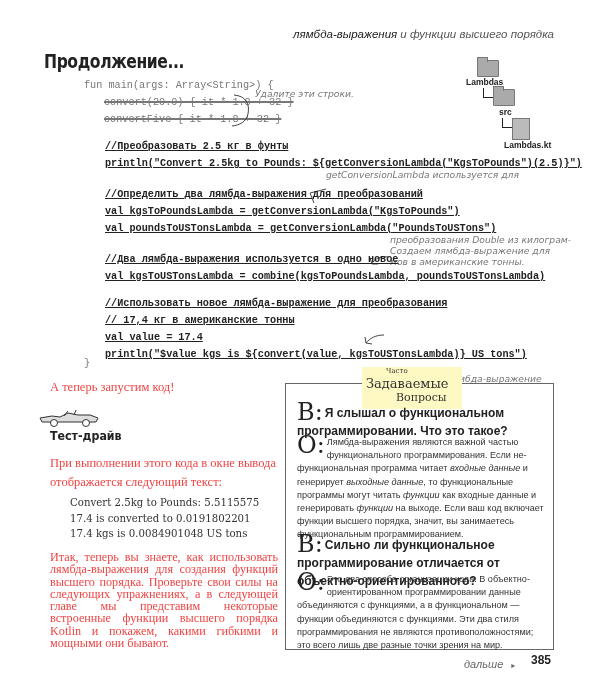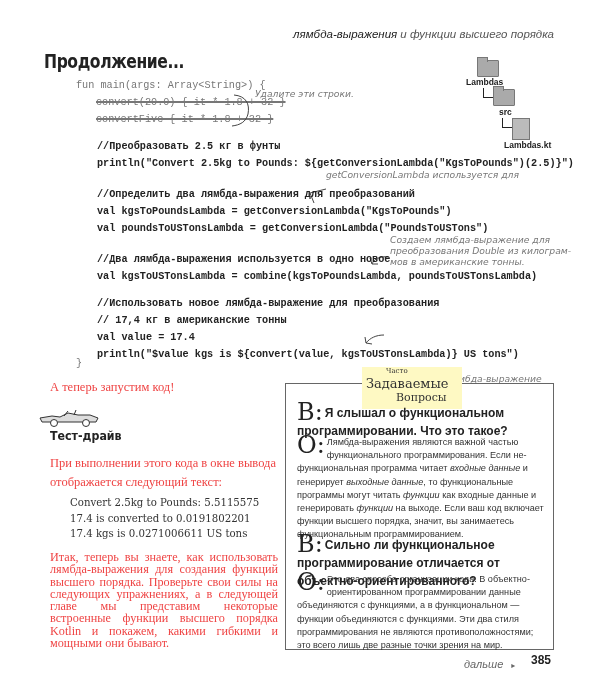--- a/index.html
+++ b/index.html
@@ -1,23 +1,23 @@
 <!DOCTYPE html>
 <html><head>
   <meta charset="utf-8">
   <style>
     html, body { margin:0; padding:0; background:#fff; }
     body { width:600px; height:695px; position:relative; overflow:hidden; font-family:"Liberation Serif", serif; color:#222; }
     .abs { position:absolute; }
     .header { right:46px; top:28px; font-family:"Liberation Sans", sans-serif; font-style:italic; font-size:11.5px; color:#555; white-space:nowrap; }
     .header b { color:#222; font-weight:normal; }
     .title { left:44px; top:50px; font-family:"DejaVu Sans", sans-serif; font-weight:bold; font-size:19px; letter-spacing:-0.5px; transform:scaleX(0.82); transform-origin:left; color:#222; }
-    .code { font-family:"Liberation Mono", monospace; font-size:10.2px; white-space:pre; color:#222; }
+    .code { font-family:"Liberation Mono", monospace; font-size:10.2px; white-space:pre; color:#222;margin-left:8px; }
     .code.light { color:#777; font-weight:normal; }
-    .code.bold { font-weight:bold; }
+    .code.bold { font-weight:bold;text-decoration:underline; }
     .strike { text-decoration:line-through; text-decoration-thickness:1.5px; color:#888; }
     .note { font-family:"DejaVu Sans", sans-serif; font-style:italic; font-size:9.2px; color:#777; line-height:11px; white-space:nowrap; }
     .folder { width:20px; height:15px; background:#aaa; border:1px solid #777; border-radius:1px; }
     .folder:before { content:""; position:absolute; left:-1px; top:-4px; width:9px; height:4px; background:#aaa; border:1px solid #777; border-bottom:none; }
     .file { width:16px; height:20px; background:#bbb; border:1px solid #777; }
     .tree-label { font-family:"Liberation Sans", sans-serif; font-weight:bold; font-size:8.5px; color:#222; white-space:nowrap; }
     .tree-line { border-left:1px solid #222; border-bottom:1px solid #222; }
     .body-text { font-family:"Liberation Serif", serif; font-size:12.5px; line-height:18.5px; color:#ef4444; }
     .output { font-family:"DejaVu Serif", serif; font-size:10.2px; color:#333; white-space:nowrap; }
     .faq-box { left:285px; top:383px; width:267px; height:265px; border:1.5px solid #666; background:#fff; }
@@ -64,22 +64,22 @@
 </div>
 <svg class="abs" style="left:306px; top:187px;" width="22" height="18" viewBox="0 0 22 18">
   <path d="M20 2 L4 6 M4 6 L8 16" stroke="#444" stroke-width="1" fill="none"></path>
 </svg>
 
 <div class="abs code bold" style="left:97px; top:189px;">//Определить два лямбда-выражения для преобразований</div>
 <div class="abs code bold" style="left:97px; top:206px;">val kgsToPoundsLambda = getConversionLambda("KgsToPounds")</div>
 <div class="abs code bold" style="left:97px; top:223px;">val poundsToUSTonsLambda = getConversionLambda("PoundsToUSTons")</div>
 
 <div class="abs note" style="left:390px; top:234px;">
+  <div>преобразования Double из килограм-</div>
   <div>Создаем лямбда-выражение для</div>
-  <div>преобразования Double из килограм-</div>
   <div>мов в американские тонны.</div>
 </div>
 <svg class="abs" style="left:368px; top:252px;" width="22" height="16" viewBox="0 0 22 16">
   <path d="M20 5 C12 4, 6 7, 4 12 M4 12 L2 6 M4 12 L10 12" stroke="#444" stroke-width="1" fill="none"></path>
 </svg>
 
 <div class="abs code bold" style="left:97px; top:254px;">//Два лямбда-выражения используется в одно новое</div>
 <div class="abs code bold" style="left:97px; top:271px;">val kgsToUSTonsLambda = combine(kgsToPoundsLambda, poundsToUSTonsLambda)</div>
 
 <div class="abs code bold" style="left:97px; top:298px;">//Использовать новое лямбда-выражение для преобразования</div>
@@ -105,21 +105,21 @@
   <path d="M26 8 L30 3 M36 7 L38 2" stroke="#333" stroke-width="1"></path>
   <circle cx="16" cy="15" r="3.5" fill="#fff" stroke="#333" stroke-width="1"></circle>
   <circle cx="48" cy="15" r="3.5" fill="#fff" stroke="#333" stroke-width="1"></circle>
 </svg>
 <div class="abs" style="left:50px; top:428px; font-family:'DejaVu Sans', sans-serif; font-weight:bold; font-size:13px; transform:scaleX(0.85); transform-origin:left; color:#222;">Тест-драйв</div>
 
 <div class="abs body-text" style="left:50px; top:454px; width:230px;">При выполнении этого кода в окне вывода отображается следующий текст:</div>
 
 <div class="abs output" style="left:70px; top:497px;">Convert 2.5kg to Pounds: 5.5115575</div>
 <div class="abs output" style="left:70px; top:513px;">17.4 is converted to 0.0191802201</div>
-<div class="abs output" style="left:70px; top:528px;">17.4 kgs is 0.0271006611 US tons</div>
+<div class="abs output" style="left:70px; top:528px;">17.4 kgs is 0.0084901048 US tons</div>
 
 <div class="abs body-text" style="left:50px; top:551px; width:228px; text-align:justify; font-size:12.2px; line-height:12.3px;">Итак, теперь вы знаете, как использовать лямбда-выражения для создания функций высшего порядка. Проверьте свои силы на следующих упражнениях, а в следующей главе мы представим некоторые встроенные функции высшего порядка Kotlin и покажем, какими гибкими и мощными они бывают.</div>
 
 <div class="abs faq-box"></div>
 <div class="abs" style="left:362px; top:367px; width:100px; height:42px; background:#fef9c3;">
   <div class="abs faq-head" style="left:24px; top:0px; font-size:7px;">Часто</div>
   <div class="abs faq-head" style="left:4px; top:9px; font-size:13px;">Задаваемые</div>
   <div class="abs faq-head" style="left:34px; top:24px; font-size:11px;">Вопросы</div>
 </div>
 

